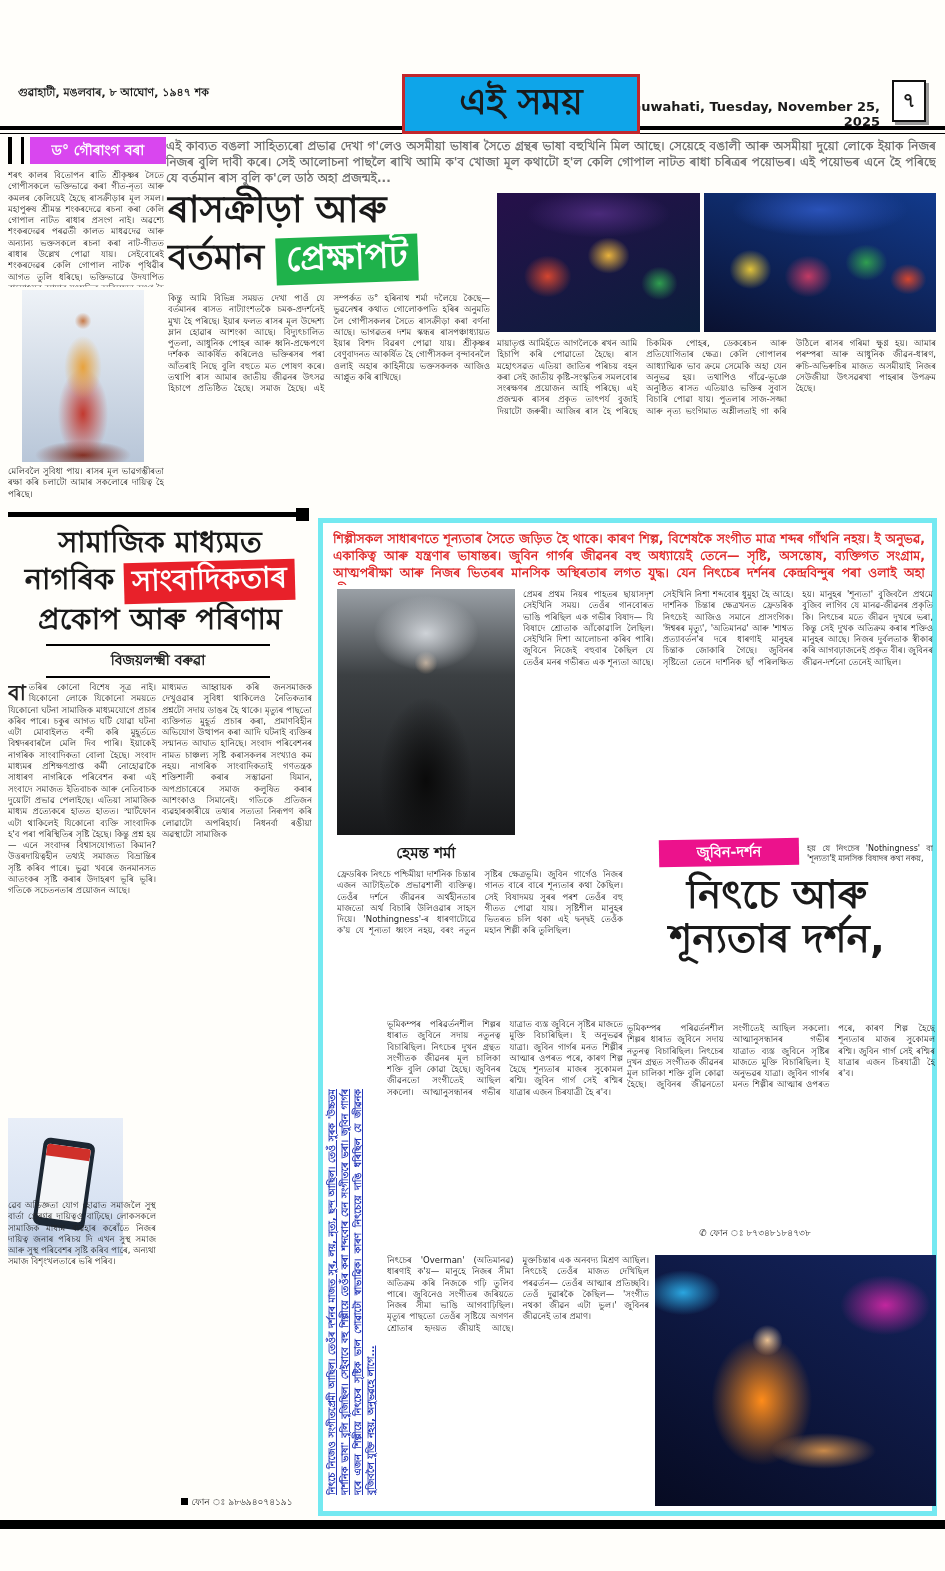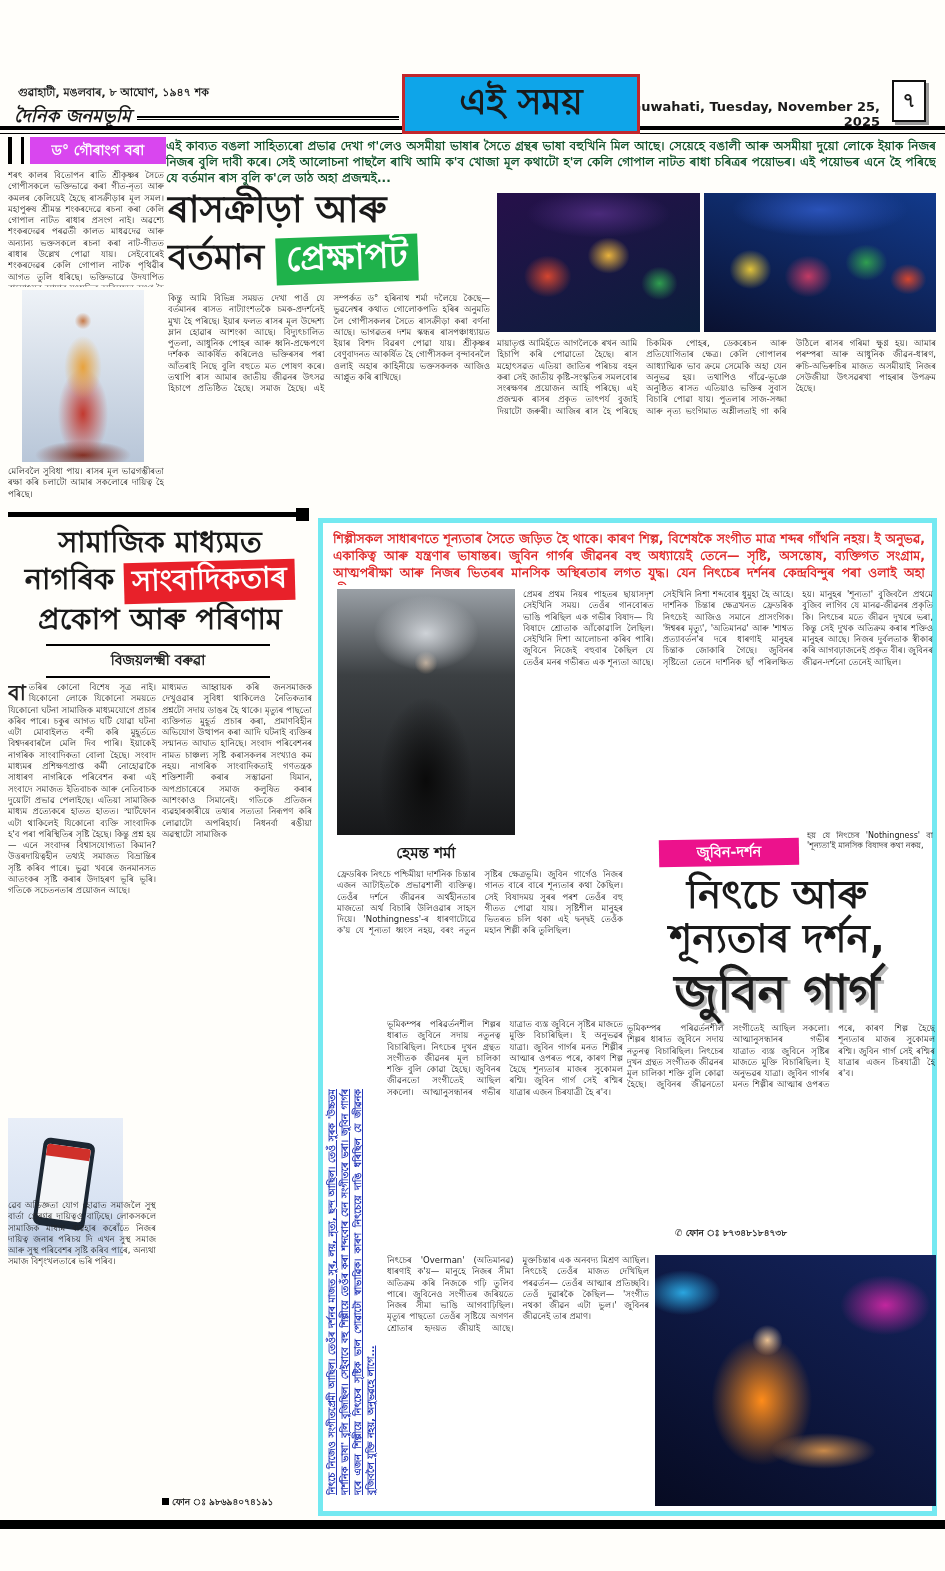--- a/index.html
+++ b/index.html
@@ -15,21 +15,21 @@
   .masthead{font-size:18px;font-weight:800;font-style:italic;white-space:nowrap;}
   .mast-rule{flex:1;height:4px;border-top:2px solid #000;border-bottom:1px solid #000;box-sizing:border-box;}
   .header-rule-a{left:0;top:126px;width:945px;height:4px;background:#000;}
   .header-rule-b{left:0;top:133px;width:945px;height:1px;background:#000;}
   .section-box{left:402px;top:74px;width:232px;height:54px;border:3px solid #c1272d;background:#0ea5e9;
                display:flex;align-items:center;justify-content:center;font-size:36px;font-weight:700;z-index:3;}
   .date-en{left:630px;top:99px;width:250px;text-align:right;font-size:13px;font-weight:700;}
   .pagenum{left:892px;top:80px;width:30px;height:38px;border:2px solid #111;box-shadow:3px 3px 0 #9a9a9a;
            display:flex;align-items:center;justify-content:center;font-size:20px;font-weight:700;background:#fff;}
   
-  .a1-intro{left:166px;top:138px;width:770px;height:52px;color:#14532d;font-size:12px;font-weight:700;
+  .a1-intro{left:166px;top:138px;width:770px;height:52px;color:#737373;font-size:12px;font-weight:700;
             line-height:1.35;text-align:justify;overflow:hidden;}
   .a1-author{left:8px;top:137px;width:158px;height:27px;display:flex;align-items:stretch;}
   .a1-author .bars{width:9px;border-left:4px solid #000;border-right:3px solid #000;margin-right:6px;}
   .a1-author .box{flex:1;background:#d946ef;color:#fff;font-size:14px;font-weight:700;
                   display:flex;align-items:center;justify-content:center;}
   .a1-headline{left:168px;top:188px;width:328px;font-weight:700;line-height:1.18;}
   .a1-h1{font-size:37px;}
   .a1-h2{font-size:35px;margin-top:4px;}
   .chip-green{display:inline-block;background:#1fb24b;color:#fff;padding:1px 10px 5px;transform:rotate(-2deg);}
   .photo{overflow:hidden;}
@@ -64,21 +64,21 @@
   .div-sq{left:296px;top:508px;width:13px;height:13px;background:#000;}
   
   .a2-headline{left:8px;top:524px;width:304px;text-align:center;font-weight:800;line-height:1.26;font-size:29px;}
   .chip-red{display:inline-block;background:#e8212a;color:#fff;padding:0 8px 4px;transform:rotate(-1.5deg);}
   .a2-byline{left:46px;top:644px;width:224px;border-top:2px solid #000;border-bottom:2px solid #000;
              text-align:center;font-size:14px;font-weight:700;padding:3px 0;}
   .a2-colA-top{left:8px;top:682px;width:148px;height:432px;}
   .a2-colA-btm{left:8px;top:1200px;width:148px;height:244px;}
   .a2-colB{left:162px;top:682px;width:150px;height:806px;}
   .dropcap{float:left;font-size:21px;font-weight:800;line-height:0.9;padding:2px 3px 0 0;}
-  .phone-line{font-size:9px;font-weight:700;text-align:left;margin-top:3px;white-space:nowrap;}
+  .phone-line{font-size:9px;font-weight:400;text-align:center;margin-top:3px;white-space:nowrap;}
   .a2-phone{left:162px;top:1492px;width:150px;}
   .hands{left:8px;top:1118px;width:115px;height:138px;
     background:
       radial-gradient(ellipse 40px 26px at 28% 86%,#b7c7e0,transparent 75%),
       radial-gradient(ellipse 40px 26px at 75% 80%,#b7c7e0,transparent 75%),
       linear-gradient(#e8eef8,#cfdcef);}
   .hands .phone-body{position:absolute;left:30px;top:22px;width:52px;height:88px;background:#1c2733;
       border-radius:7px;transform:rotate(8deg);}
   .hands .phone-screen{position:absolute;left:4px;top:6px;right:4px;bottom:8px;background:#f4f6f8;border-radius:3px;overflow:hidden;}
   .hands .phone-screen:before{content:"";position:absolute;left:0;top:0;right:0;height:12px;background:#d0302a;}
@@ -90,21 +90,21 @@
   .portrait{left:14px;top:66px;width:178px;height:246px;
     background:
       radial-gradient(ellipse 70px 50px at 50% 18%,#cfd3d8,transparent 75%),
       radial-gradient(circle 16px at 50% 30%,#b9a48e,transparent 72%),
       radial-gradient(ellipse 58px 105px at 50% 78%,#0a0a0a,transparent 80%),
       linear-gradient(180deg,#9aa0a6 0%,#3c4043 35%,#17181a 100%);}
   .a3-byline{left:14px;top:318px;width:178px;text-align:center;font-size:15px;font-weight:700;}
   .a3-cols-top{left:200px;top:66px;width:410px;height:246px;}
   .a3-label{left:336px;top:316px;width:140px;height:27px;background:#ec128c;color:#fff;font-size:14.5px;
             font-weight:700;display:flex;align-items:center;justify-content:center;transform:rotate(-1deg);}
-  .a3-snippet{left:484px;top:308px;width:126px;height:40px;font-size:8px;line-height:1.3;text-align:justify;overflow:hidden;}
+  .a3-snippet{left:484px;top:321px;width:126px;height:40px;font-size:8px;line-height:1.3;text-align:justify;overflow:hidden;}
   .a3-headline{left:298px;top:350px;width:312px;text-align:center;font-weight:800;line-height:1.12;}
   .a3-hl12{font-size:39px;}
   .a3-hl3{font-size:48px;margin-top:6px;text-shadow:3px 3px 0 #b9b9b9;}
   .a3-colsA{left:14px;top:346px;width:286px;height:146px;}
   .a3-colsC{left:64px;top:496px;width:236px;height:224px;}
   .a3-colsB{left:304px;top:500px;width:308px;height:228px;}
   .a3-colsD{left:64px;top:732px;width:262px;height:250px;}
   .a3-phone{left:352px;top:700px;width:160px;background:#fff;z-index:2;}
   .vstrip{left:2px;top:566px;width:58px;height:406px;overflow:hidden;}
   .vstrip-inner{position:absolute;left:0;top:406px;width:406px;height:58px;transform:rotate(-90deg);
@@ -120,24 +120,20 @@
       linear-gradient(210deg,#14245e,#070b22);}
   .bottom-rule{left:0;top:1520px;width:945px;height:9px;background:#000;}
   .sq{display:inline-block;width:7px;height:7px;background:#000;margin-right:3px;}
 </style>
 </head>
 <body>
 
 <div class="page">
 
   <div class="abs dateline-as">গুৱাহাটী, মঙলবাৰ, ৮ আঘোণ, ১৯৪৭ শক</div>
-  <div class="abs masthead-row">
-    <span class="masthead">দৈনিক জনমভূমি</span>
-    <span class="mast-rule"></span>
-  </div>
   <div class="abs header-rule-a"></div>
   <div class="abs header-rule-b"></div>
   <div class="abs section-box">এই সময়</div>
   <div class="abs date-en">Guwahati, Tuesday, November 25, 2025</div>
   <div class="abs pagenum">৭</div>
 
   <div class="abs a1-intro">এই কাব্যত বঙলা সাহিত্যৰো প্ৰভাৱ দেখা গ'লেও অসমীয়া ভাষাৰ সৈতে গ্ৰন্থৰ ভাষা বহুখিনি মিল আছে। সেয়েহে বঙালী আৰু অসমীয়া দুয়ো লোকে ইয়াক নিজৰ নিজৰ বুলি দাবী কৰে। সেই আলোচনা পাছলৈ ৰাখি আমি ক'ব খোজা মূল কথাটো হ'ল কেলি গোপাল নাটত ৰাধা চৰিত্ৰৰ পয়োভৰ। এই পয়োভৰ এনে হৈ পৰিছে যে বৰ্তমান ৰাস বুলি ক'লে ডাঠ অহা প্ৰজন্মই...</div>
   <div class="abs a1-author">
     <span class="bars"></span>
     <span class="box">ড° গৌৰাংগ বৰা</span>
@@ -186,21 +182,20 @@
   <div class="abs a3-box">
     <div class="abs a3-intro">শিল্পীসকল সাধাৰণতে শূন্যতাৰ সৈতে জড়িত হৈ থাকে। কাৰণ শিল্প, বিশেষকৈ সংগীত মাত্ৰ শব্দৰ গাঁথনি নহয়। ই অনুভৱ, একাকিত্ব আৰু যন্ত্ৰণাৰ ভাষান্তৰ। জুবিন গাৰ্গৰ জীৱনৰ বহু অধ্যায়েই তেনে— সৃষ্টি, অসন্তোষ, ব্যক্তিগত সংগ্ৰাম, আত্মপৰীক্ষা আৰু নিজৰ ভিতৰৰ মানসিক অস্থিৰতাৰ লগত যুদ্ধ। যেন নিৎচেৰ দৰ্শনৰ কেন্দ্ৰবিন্দুৰ পৰা ওলাই অহা জীৱনৰ...</div>
     <div class="abs photo portrait"></div>
     <div class="abs a3-byline">হেমন্ত শৰ্মা</div>
     <div class="abs body-text cols3 a3-cols-top">প্ৰেমৰ প্ৰথম নিয়ৰ পাহতৰ ছায়াসদৃশ সেইখিনি সময়। তেওঁৰ গানবোৰত ভাঙি পৰিছিল এক গভীৰ বিষাদ— যি বিষাদে শ্ৰোতাক আঁকোৱালি লৈছিল। সেইখিনি দিশা আলোচনা কৰিব পাৰি। জুবিনে নিজেই বহুবাৰ কৈছিল যে তেওঁৰ মনৰ গভীৰত এক শূন্যতা আছে। সেইখিনি নিশা শব্দবোৰ ধুমুহা হৈ আহে। দাৰ্শনিক চিন্তাৰ ক্ষেত্ৰখনত ফ্ৰেডৰিক নিৎচেই আজিও সমানে প্ৰাসংগিক। 'ঈশ্বৰৰ মৃত্যু', 'অতিমানৱ' আৰু 'শাশ্বত প্ৰত্যাবৰ্তন'ৰ দৰে ধাৰণাই মানুহৰ চিন্তাক জোকাৰি গৈছে। জুবিনৰ সৃষ্টিতো তেনে দাৰ্শনিক ছাঁ পৰিলক্ষিত হয়। মানুহৰ 'শূন্যতা' বুজিবলৈ প্ৰথমে বুজিব লাগিব যে মানৱ-জীৱনৰ প্ৰকৃতি কি। নিৎচেৰ মতে জীৱন দুখৰে ভৰা, কিন্তু সেই দুখক অতিক্ৰম কৰাৰ শক্তিও মানুহৰ আছে। নিজৰ দুৰ্বলতাক স্বীকাৰ কৰি আগবঢ়াজনেই প্ৰকৃত বীৰ। জুবিনৰ জীৱন-দৰ্শনো তেনেই আছিল।</div>
     <div class="abs a3-label">জুবিন-দৰ্শন</div>
     <div class="abs a3-snippet">হয় যে নিৎচেৰ 'Nothingness' বা 'শূন্যতা'ই মানসিক বিষাদৰ কথা নকয়,</div>
     <div class="abs a3-headline">
       <div class="a3-hl12">নিৎচে আৰু</div>
       <div class="a3-hl12">শূন্যতাৰ দৰ্শন,</div>
-      <div class="a3-hl3">জুবিন গাৰ্গ</div>
     </div>
     <div class="abs body-text cols2 a3-colsA">ফ্ৰেডৰিক নিৎচে পশ্চিমীয়া দাৰ্শনিক চিন্তাৰ এজন আটাইতকৈ প্ৰভাৱশালী ব্যক্তিত্ব। তেওঁৰ দৰ্শনে জীৱনৰ অৰ্থহীনতাৰ মাজতো অৰ্থ বিচাৰি উলিওৱাৰ সাহস দিয়ে। 'Nothingness'-ৰ ধাৰণাটোৱে ক'য় যে শূন্যতা ধ্বংস নহয়, বৰং নতুন সৃষ্টিৰ ক্ষেত্ৰভূমি। জুবিন গাৰ্গেও নিজৰ গানত বাৰে বাৰে শূন্যতাৰ কথা কৈছিল। সেই বিষাদময় সুৰৰ পৰশ তেওঁৰ বহু গীতত পোৱা যায়। সৃষ্টিশীল মানুহৰ ভিতৰত চলি থকা এই দ্বন্দ্বই তেওঁক মহান শিল্পী কৰি তুলিছিল।</div>
     <div class="abs body-text cols2 a3-colsC">ভূমিকম্পৰ পৰিৱৰ্তনশীল শিল্পৰ ধাৰাত জুবিনে সদায় নতুনত্ব বিচাৰিছিল। নিৎচেৰ দুখন গ্ৰন্থত সংগীতক জীৱনৰ মূল চালিকা শক্তি বুলি কোৱা হৈছে। জুবিনৰ জীৱনতো সংগীতেই আছিল সকলো। আত্মানুসন্ধানৰ গভীৰ যাত্ৰাত ব্যস্ত জুবিনে সৃষ্টিৰ মাজতে মুক্তি বিচাৰিছিল। ই অনুভৱৰ যাত্ৰা। জুবিন গাৰ্গৰ মনত শিল্পীৰ আত্মাৰ ওপৰত পৰে, কাৰণ শিল্প হৈছে শূন্যতাৰ মাজৰ সুকোমল ৰশ্মি। জুবিন গাৰ্গ সেই ৰশ্মিৰ যাত্ৰাৰ এজন চিৰযাত্ৰী হৈ ৰ'ব।</div>
     <div class="abs body-text cols3 a3-colsB">ভূমিকম্পৰ পৰিৱৰ্তনশীল শিল্পৰ ধাৰাত জুবিনে সদায় নতুনত্ব বিচাৰিছিল। নিৎচেৰ দুখন গ্ৰন্থত সংগীতক জীৱনৰ মূল চালিকা শক্তি বুলি কোৱা হৈছে। জুবিনৰ জীৱনতো সংগীতেই আছিল সকলো। আত্মানুসন্ধানৰ গভীৰ যাত্ৰাত ব্যস্ত জুবিনে সৃষ্টিৰ মাজতে মুক্তি বিচাৰিছিল। ই অনুভৱৰ যাত্ৰা। জুবিন গাৰ্গৰ মনত শিল্পীৰ আত্মাৰ ওপৰত পৰে, কাৰণ শিল্প হৈছে শূন্যতাৰ মাজৰ সুকোমল ৰশ্মি। জুবিন গাৰ্গ সেই ৰশ্মিৰ যাত্ৰাৰ এজন চিৰযাত্ৰী হৈ ৰ'ব।</div>
     <div class="abs phone-line a3-phone">
       <span>✆</span> <span>ফোন ঃ</span> <span>৮৭৩৪৮১৮৪৭৩৮</span>
     </div>
     <div class="abs vstrip">
       <div class="vstrip-inner">নিৎচে নিজেও সংগীতপ্ৰেমী আছিল। তেওঁৰ দৰ্শনৰ মাজত সুৰ, লয়, নৃত্য, ছন্দ আছিল। তেওঁ সুৰক 'উচ্চতম দাৰ্শনিক ভাষা' বুলি বুজিছিল। সেইবাবে বহু শিল্পীয়ে তেওঁৰ কৰা শব্দবোৰ যেন সংগীতৰে ভৰা। জুবিন গাৰ্গৰ দৰে এজন শিল্পীয়ে নিৎচেৰ সৃষ্টিক ভাল পোৱাটো স্বাভাৱিক। কাৰণ নিৎচেয়ে দাঙি ধৰিছিল যে জীৱনক বুজিবলৈ যুক্তি নহয়, অনুভৱহে লাগে...</div>
     </div>

